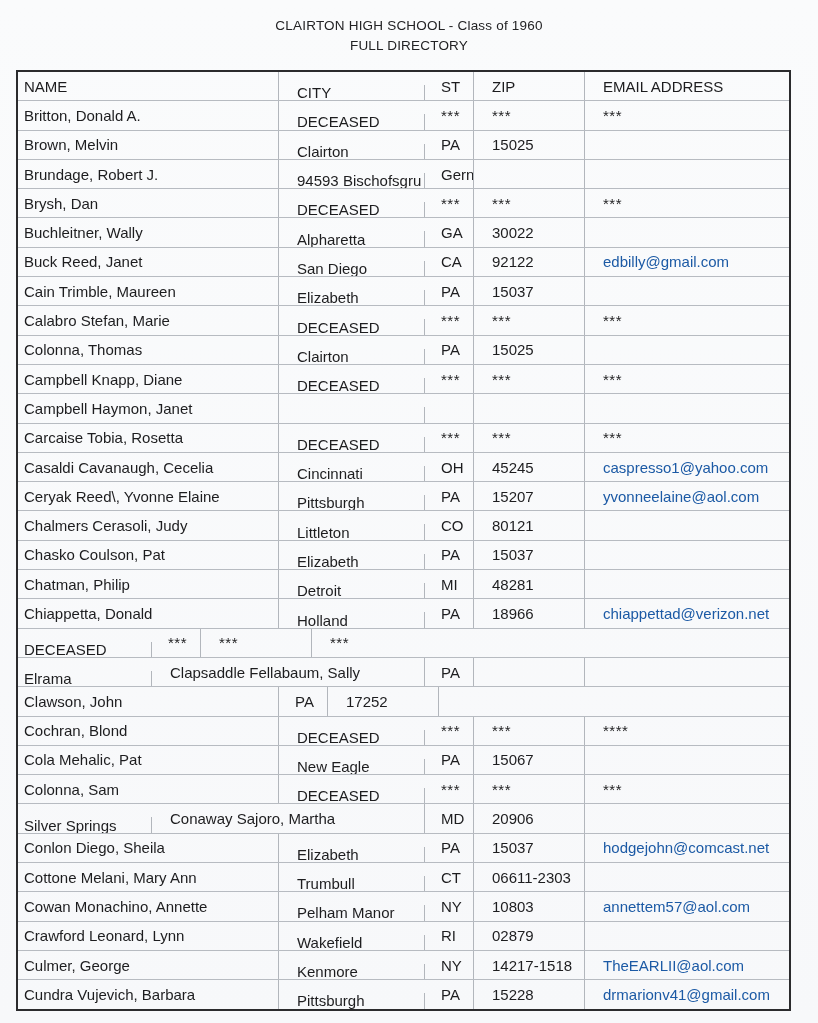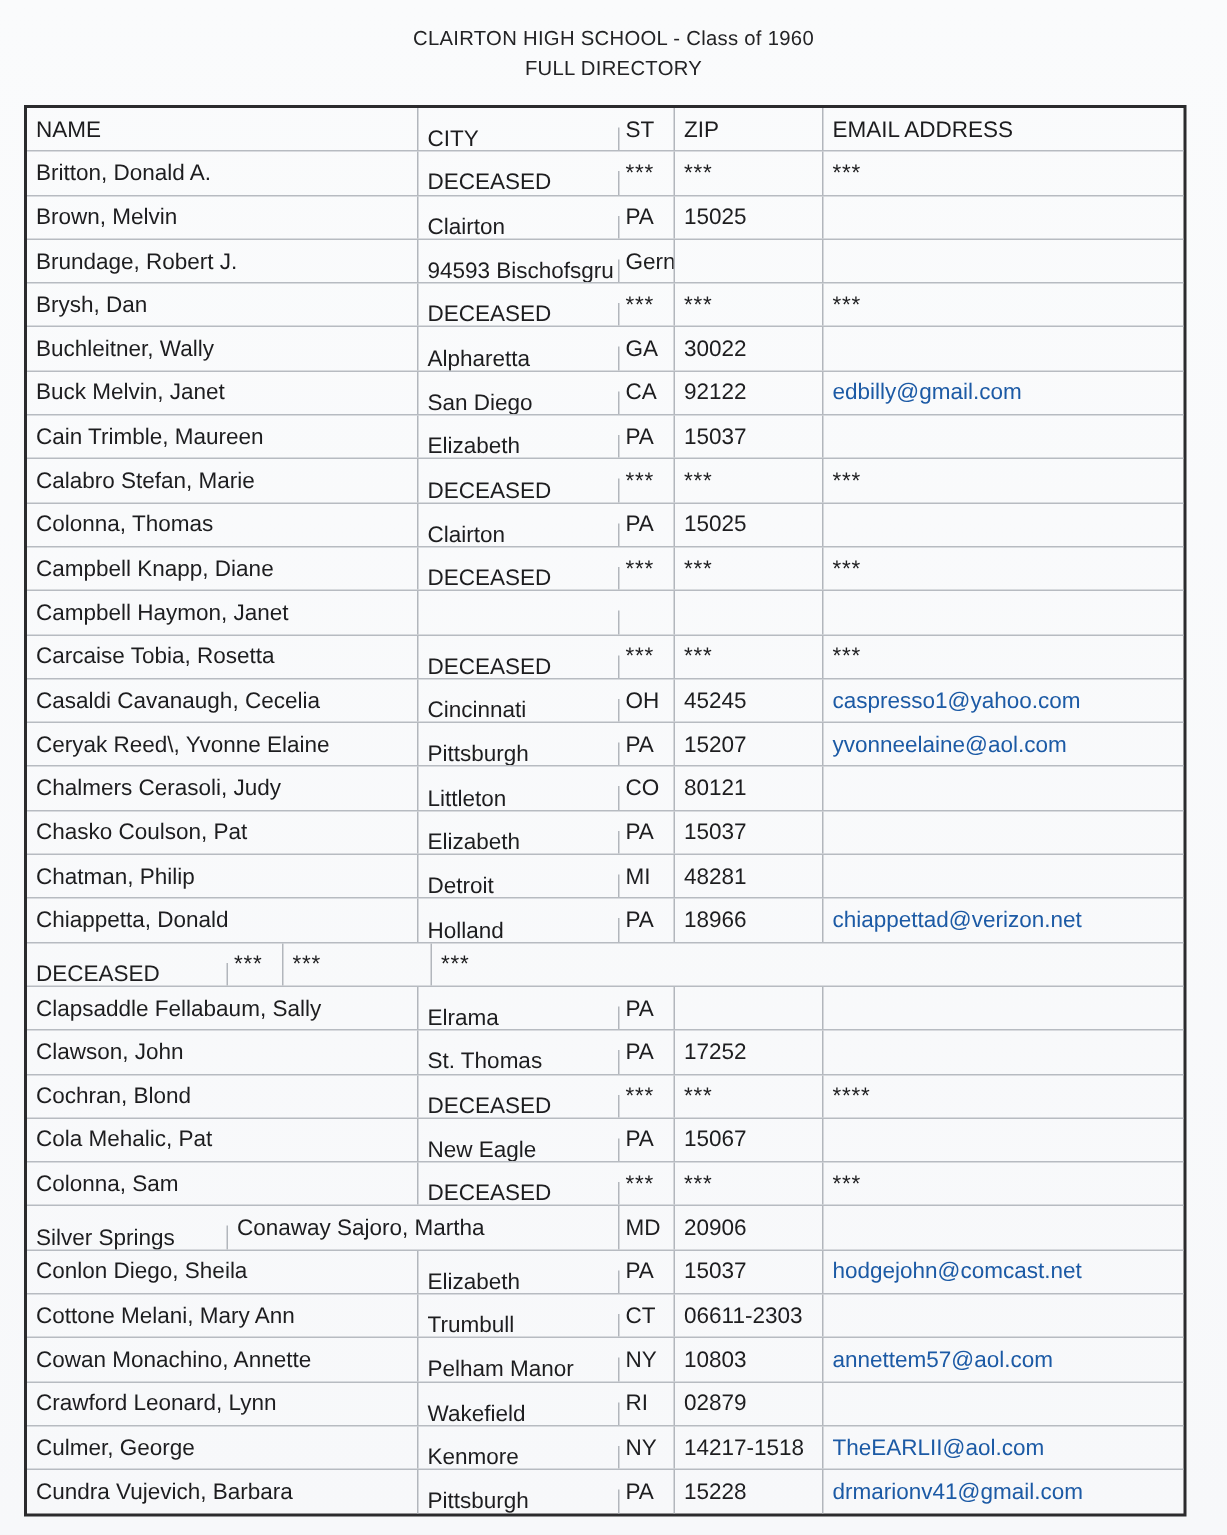--- a/index.html
+++ b/index.html
@@ -19,21 +19,21 @@
     position:absolute; top:16px; left:0; right:0;
     text-align:center; font-size:13.5px; line-height:1.45; color:#232325;
     letter-spacing:.2px;
   }
   .dir-table {
     position:absolute; left:16px; top:70px; width:775px;
     border:2px solid #2b2b2d;
     box-sizing:border-box;
     background:transparent;
   }
-  .tr { display:flex; height:28.3px; border-bottom:1px solid #b7bbc1; }
+  .tr { display:flex; height:28.3px; border-bottom:1px solid #b7bbc1;gap:12px; }
   .tr:last-child { border-bottom:none; }
   .td {
     box-sizing:border-box;
     display:flex; align-items:center;
     padding-left:6px;
     font-size:15px;
     white-space:nowrap; overflow:hidden;
     border-right:1px solid #b2b6bc;
   }
   .td:last-child { border-right:none; }
@@ -154,21 +154,21 @@
           </div>
           <div class="td c-zip">
             <span>30022</span>
           </div>
           <div class="td c-email">
             <span></span>
           </div>
         </div>
         <div class="tr">
           <div class="td c-name">
-            <span>Buck Melvin, Janet</span>
+            <span>Buck Reed, Janet</span>
           </div>
           <div class="td c-city">
             <span>San Diego</span>
           </div>
           <div class="td c-st">
             <span>CA</span>
           </div>
           <div class="td c-zip">
             <span>92122</span>
           </div>
@@ -388,42 +388,39 @@
             <span class="stars">***</span>
           </div>
           <div class="td c-zip">
             <span class="stars">***</span>
           </div>
           <div class="td c-email">
             <span class="stars">***</span>
           </div>
         </div>
         <div class="tr">
+          <div class="td c-city">
+            <span>Elrama</span>
+          </div>
           <div class="td c-name">
             <span>Clapsaddle Fellabaum, Sally</span>
           </div>
-          <div class="td c-city">
-            <span>Elrama</span>
-          </div>
           <div class="td c-st">
             <span>PA</span>
           </div>
           <div class="td c-zip">
             <span></span>
           </div>
           <div class="td c-email">
             <span></span>
           </div>
         </div>
         <div class="tr">
           <div class="td c-name">
             <span>Clawson, John</span>
-          </div>
-          <div class="td c-city">
-            <span>St. Thomas</span>
           </div>
           <div class="td c-st">
             <span>PA</span>
           </div>
           <div class="td c-zip">
             <span>17252</span>
           </div>
           <div class="td c-email">
             <span></span>
           </div>

